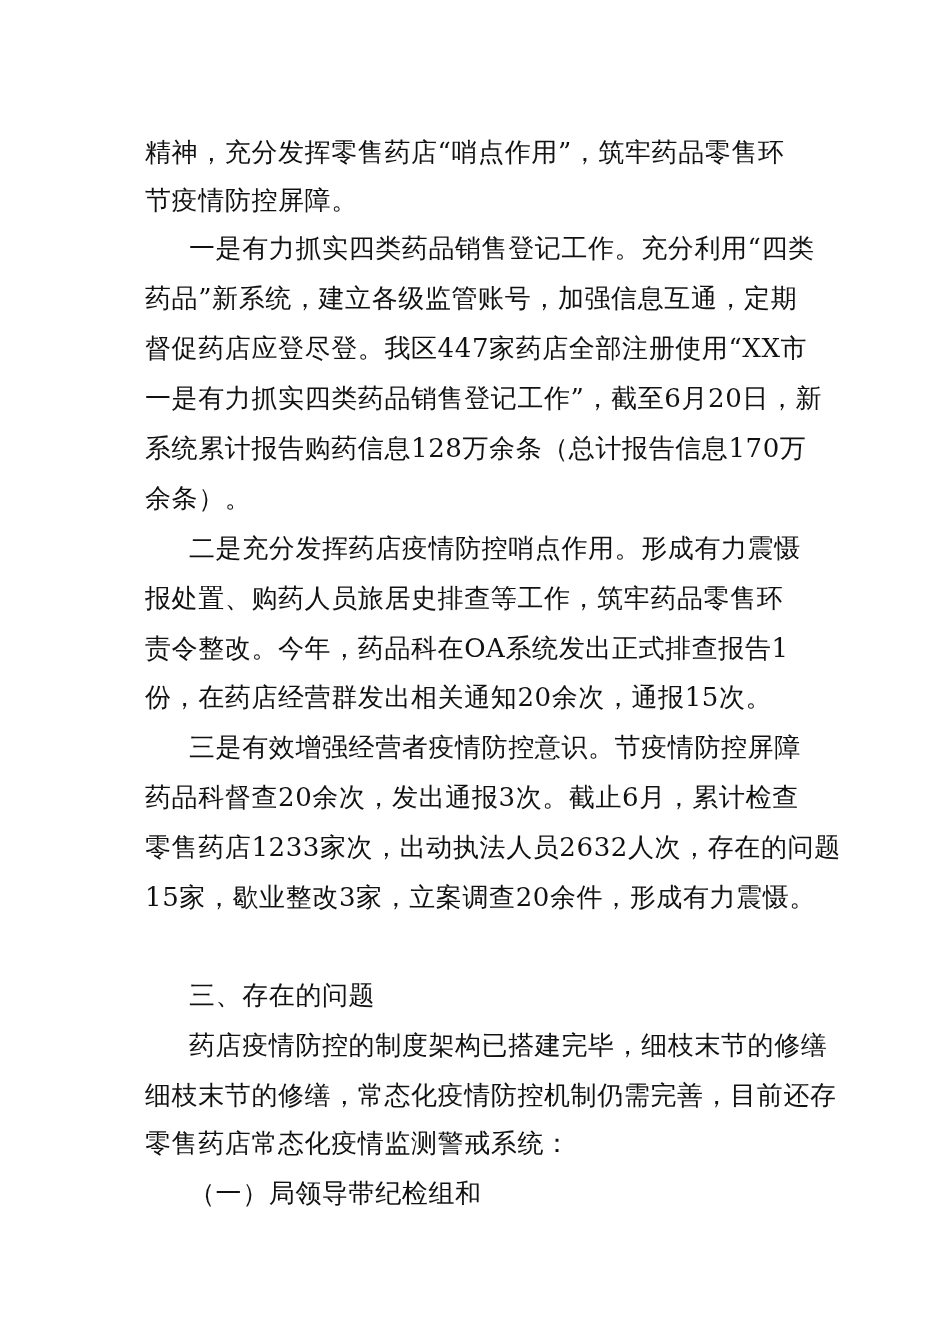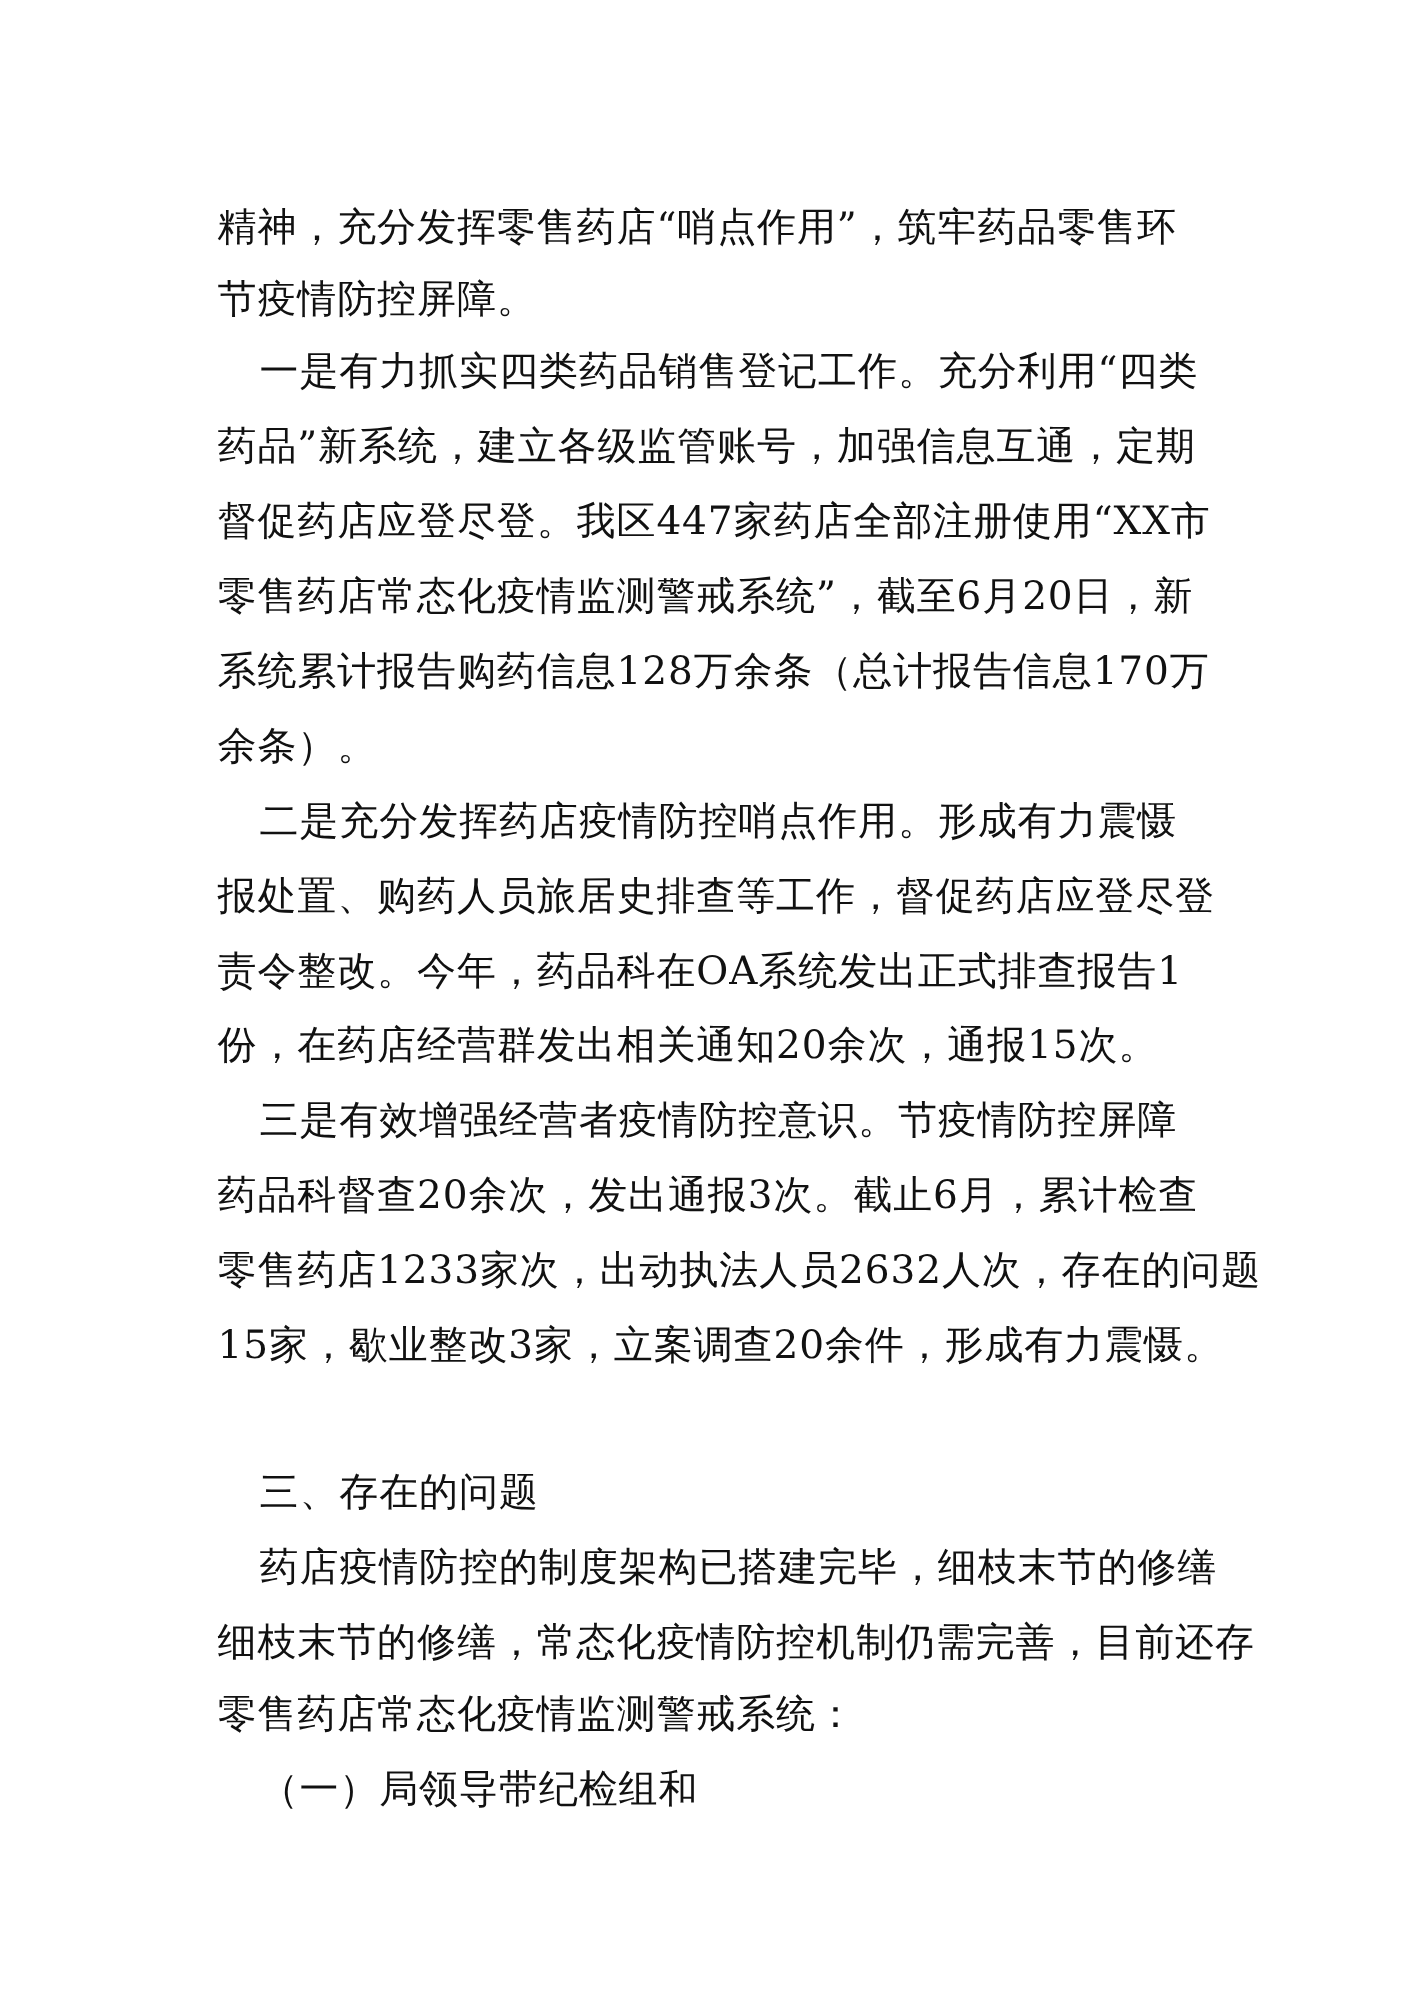--- a/index.html
+++ b/index.html
@@ -1,36 +1,36 @@
 <!DOCTYPE html>
 <html><head>
   <meta charset="utf-8">
   <style>
     html, body { margin: 0; padding: 0; background: #ffffff; }
     body { width: 950px; height: 1344px; position: relative; overflow: hidden;
       font-family: "DejaVu Serif", "Liberation Serif", serif; color: #111111; }
     .page { position: absolute; left: 145px; top: 0; width: 665px; }
     .line { position: absolute; left: 0; height: 50px; line-height: 50px;
       font-size: 26px; white-space: nowrap; letter-spacing: 0.6px; }
-    .indent { left: 28px; }
+    .indent { left: 44px; }
   </style>
 </head>
 <body>
 
 <div class="page">
   <div class="line" style="top:127px">精神，充分发挥零售药店“哨点作用”，筑牢药品零售环</div>
   <div class="line" style="top:175px">节疫情防控屏障。</div>
   <div class="line indent" style="top:223px">一是有力抓实四类药品销售登记工作。充分利用“四类</div>
   <div class="line" style="top:273px">药品”新系统，建立各级监管账号，加强信息互通，定期</div>
   <div class="line" style="top:323px">督促药店应登尽登。我区447家药店全部注册使用“XX市</div>
-  <div class="line" style="top:373px">零售药店常态化疫情监测警戒系统”，截至6月20日，新</div>
+  <div class="line" style="top:373px">一是有力抓实四类药品销售登记工作”，截至6月20日，新</div>
   <div class="line" style="top:423px">系统累计报告购药信息128万余条（总计报告信息170万</div>
   <div class="line" style="top:473px">余条）。</div>
   <div class="line indent" style="top:523px">二是充分发挥药店疫情防控哨点作用。形成有力震慑</div>
-  <div class="line" style="top:573px">报处置、购药人员旅居史排查等工作，督促药店应登尽登</div>
+  <div class="line" style="top:573px">报处置、购药人员旅居史排查等工作，筑牢药品零售环</div>
   <div class="line" style="top:623px">责令整改。今年，药品科在OA系统发出正式排查报告1</div>
   <div class="line" style="top:672px">份，在药店经营群发出相关通知20余次，通报15次。</div>
   <div class="line indent" style="top:722px">三是有效增强经营者疫情防控意识。节疫情防控屏障</div>
   <div class="line" style="top:772px">药品科督查20余次，发出通报3次。截止6月，累计检查</div>
   <div class="line" style="top:822px">零售药店1233家次，出动执法人员2632人次，存在的问题</div>
   <div class="line" style="top:872px">15家，歇业整改3家，立案调查20余件，形成有力震慑。</div>
   <div class="line indent" style="top:970px">三、存在的问题</div>
   <div class="line indent" style="top:1020px">药店疫情防控的制度架构已搭建完毕，细枝末节的修缮</div>
   <div class="line" style="top:1070px">细枝末节的修缮，常态化疫情防控机制仍需完善，目前还存</div>
   <div class="line" style="top:1118px">零售药店常态化疫情监测警戒系统：</div>

